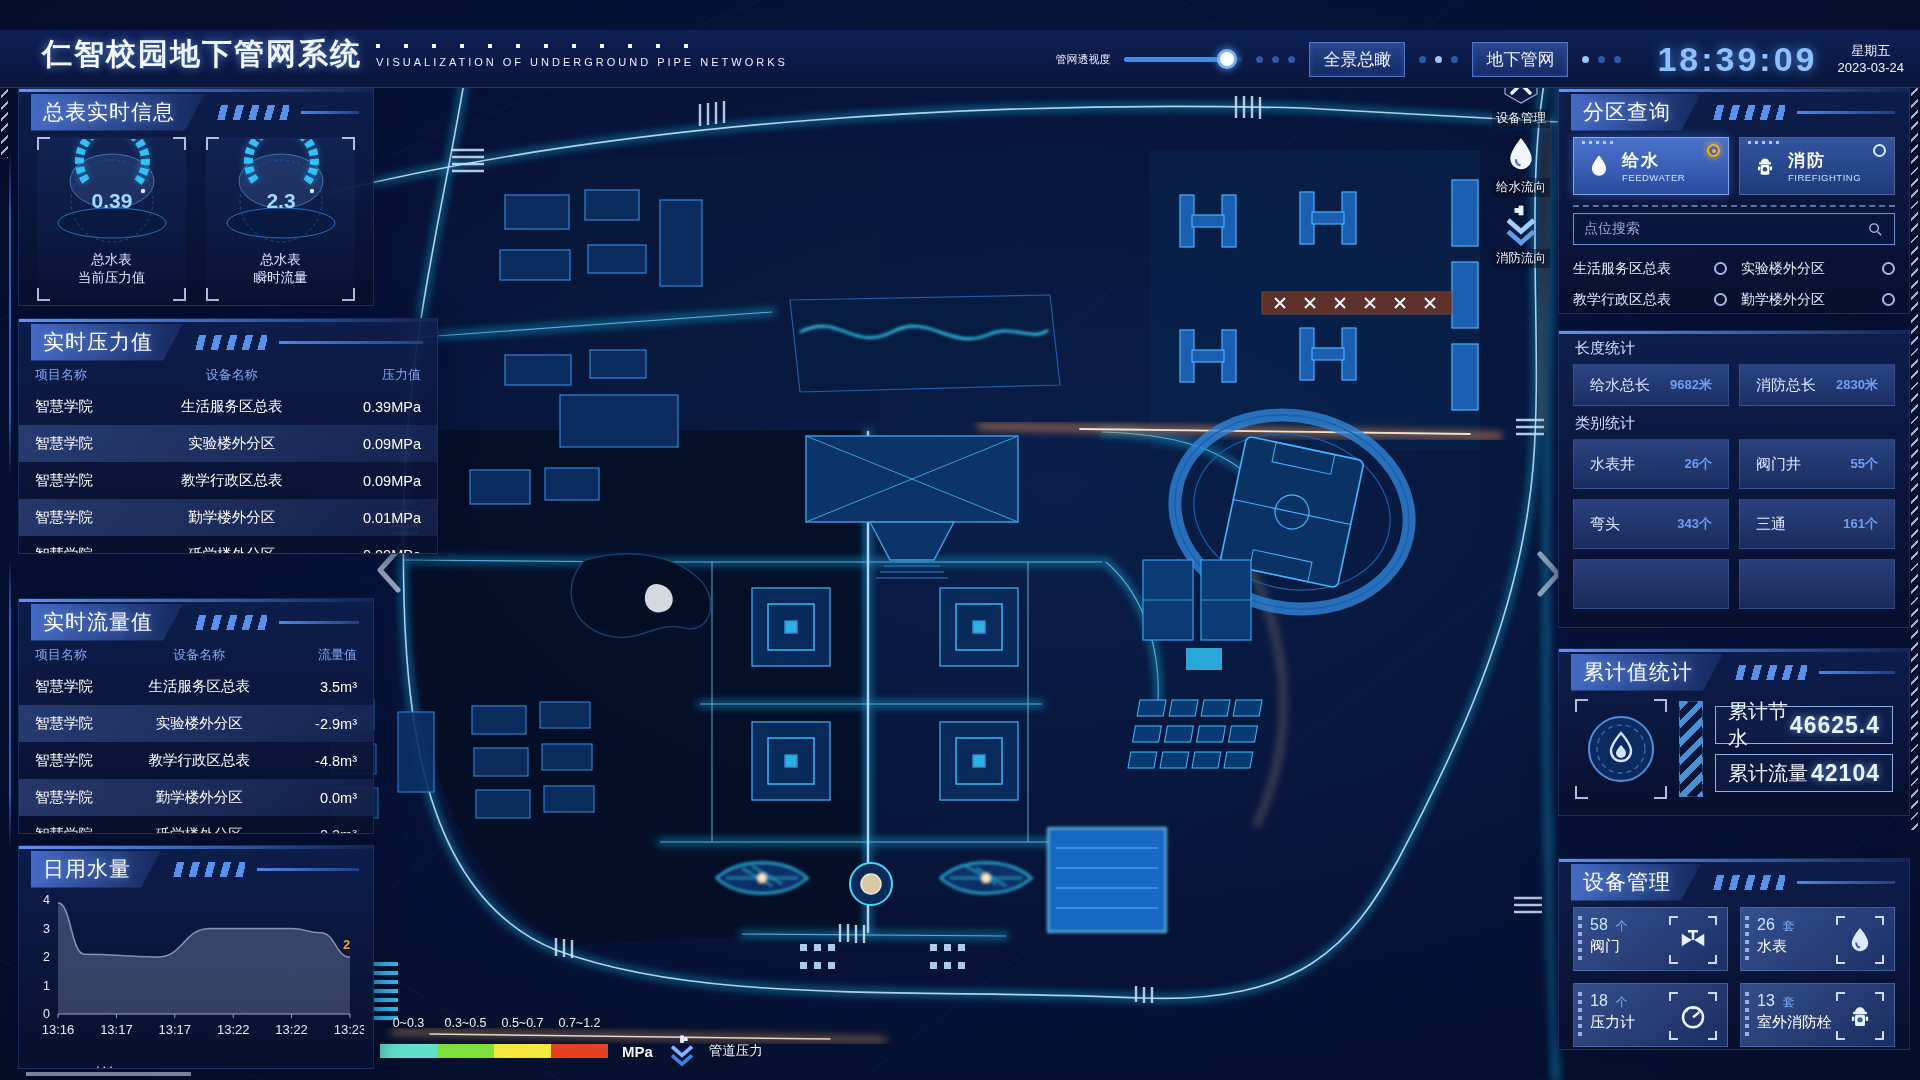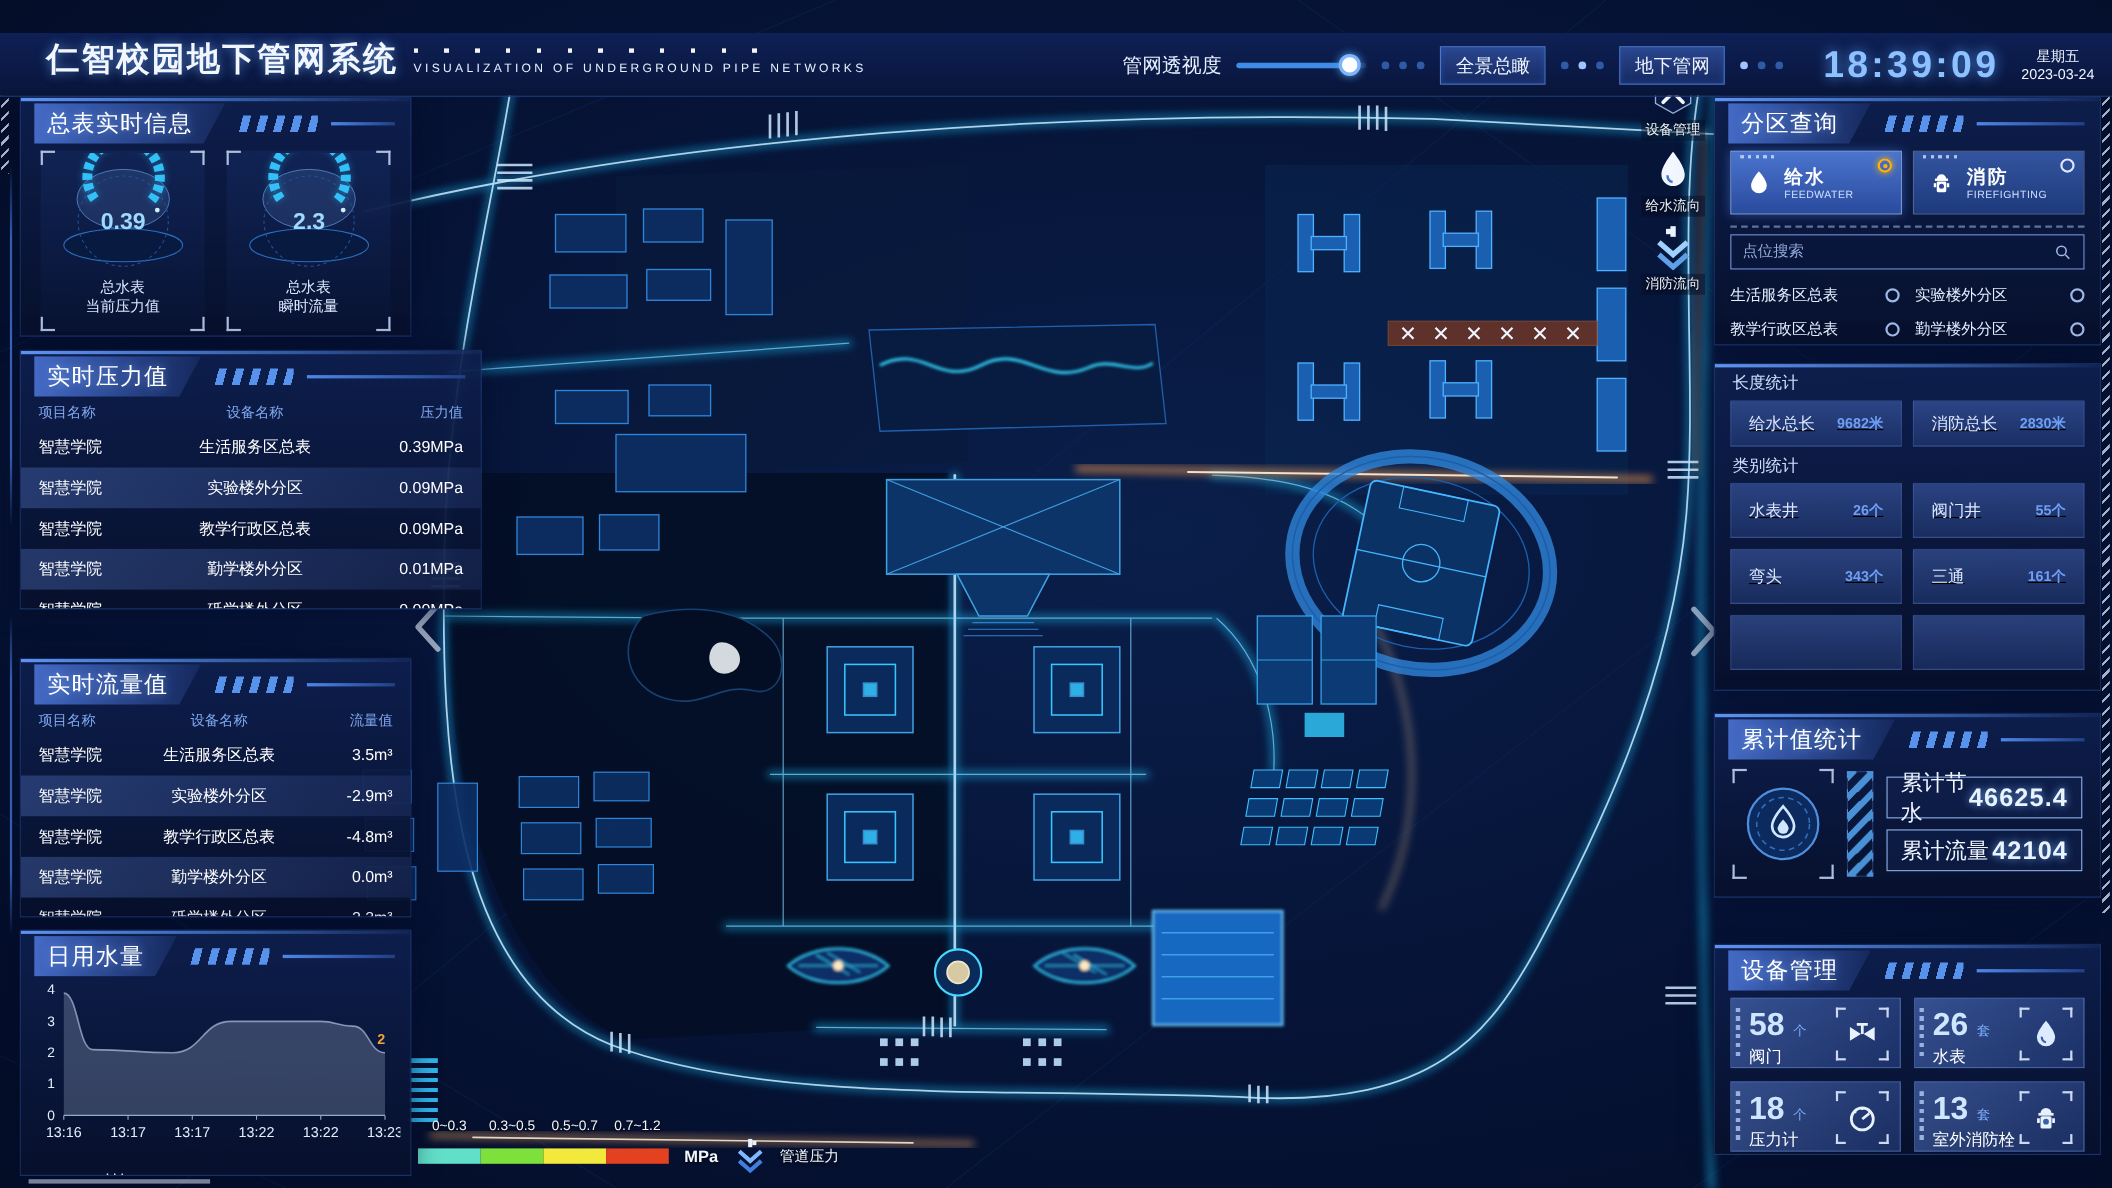--- a/index.html
+++ b/index.html
@@ -14,21 +14,21 @@
     background:linear-gradient(180deg,#0e2055 0%,#0a1843 70%,#091538 100%);
     border-bottom:1px solid #1c3b7c;display:flex;align-items:center;margin-top:30px;}
   .brand{position:absolute;left:42px;top:4px;display:flex;align-items:flex-end;gap:14px;}
   .brand-title{font-size:30px;font-weight:bold;color:#f2f7ff;letter-spacing:2px;
     text-shadow:0 0 10px rgba(120,180,255,.7);}
   .brand-sub-wrap{padding-bottom:5px;}
   .dotline{width:318px;height:4px;margin-bottom:4px;
     background:repeating-linear-gradient(90deg,#fff 0 4px,transparent 4px 28px);opacity:.95;}
   .brand-sub{font-size:11px;color:#e8f0ff;letter-spacing:3px;}
   .top-right{position:absolute;right:16px;top:0;height:58px;display:flex;align-items:center;gap:14px;}
-  .slider-label{font-size:18px;color:#e8f0ff;}
+  .slider-label{font-size:11px;color:#e8f0ff;}
   .slider{position:relative;width:118px;height:18px;}
   .slider-track{position:absolute;left:0;right:0;top:7px;height:5px;background:#16336e;border-radius:3px;}
   .slider-fill{position:absolute;left:0;top:7px;height:5px;background:#3f8ce8;border-radius:3px;}
   .slider-knob{position:absolute;top:-1px;width:20px;height:20px;border-radius:50%;
     background:#fdfeff;border:3px solid #7fb4f8;box-shadow:0 0 8px #4f9fe8;}
   .dots3{display:flex;gap:9px;align-items:center;}
   .dots3 i{width:7px;height:7px;border-radius:50%;background:#2f5aa8;}
   .dots3 i.br{background:#9fc4ff;}
   .hbtn{padding:5px 13px;font-size:17px;color:#eef4ff;cursor:pointer;
     background:linear-gradient(180deg,rgba(72,112,205,.5),rgba(28,52,118,.65));
@@ -111,21 +111,21 @@
   .zone-grid{display:grid;grid-template-columns:1fr 1fr;column-gap:14px;padding:0 14px;}
   .zone-item{display:flex;align-items:center;justify-content:space-between;height:31px;cursor:pointer;}
   .zlabel{font-size:14px;color:#e4edff;}
   .zradio{width:13px;height:13px;border-radius:50%;border:2px solid #9fb8e8;flex:none;}
 
   
   .sub-title{font-size:15px;color:#cfe0ff;padding:8px 16px 6px;}
   .chip-grid{display:grid;grid-template-columns:1fr 1fr;gap:10px;padding:0 14px;}
   .chip{height:42px;display:flex;align-items:center;justify-content:space-between;padding:0 16px;
     background:linear-gradient(180deg,rgba(76,112,198,.48),rgba(40,66,132,.5));
-    border:1px solid rgba(110,150,225,.22);text-decoration:underline;}
+    border:1px solid rgba(110,150,225,.22);}
   .chip.tall{height:50px;}
   .chip-label{font-size:15px;color:#dde8ff;}
   .chip-value{font-size:13px;color:#6f9ff5;font-weight:bold;}
 
   
   .cum-body{display:flex;align-items:center;gap:12px;padding:10px 16px 0;}
   .cum-icon-frame{position:relative;width:92px;height:100px;display:flex;align-items:center;justify-content:center;flex:none;}
   .stripes{width:24px;height:96px;flex:none;opacity:.9;border:1px solid rgba(110,150,225,.35);
     background:repeating-linear-gradient(135deg,#4f9fe8 0 6px,rgba(10,25,60,.2) 6px 13px);}
   .cum-rows{flex:1;display:flex;flex-direction:column;gap:10px;}
@@ -135,21 +135,21 @@
   .cum-value{font-size:23px;color:#eaf4ff;font-weight:bold;letter-spacing:1px;
     text-shadow:0 0 8px rgba(120,180,255,.8);}
 
   
   .dev-grid{display:grid;grid-template-columns:1fr 1fr;gap:12px;padding:8px 14px 0;}
   .dcard{position:relative;height:64px;padding:8px 10px 0 16px;cursor:pointer;
     background:linear-gradient(135deg,rgba(96,134,222,.5),rgba(42,70,140,.55));
     border:1px solid rgba(120,160,230,.35);display:flex;justify-content:space-between;}
   .dcard::before{content:'';position:absolute;left:4px;top:8px;bottom:8px;width:4px;
     background:repeating-linear-gradient(180deg,#bcd4fa 0 4px,transparent 4px 8px);opacity:.75;}
-  .dnum{font-size:29px;color:#cfe6ff;font-weight:bold;}
+  .dnum{font-size:16px;color:#cfe6ff;font-weight:normal;}
   .dunit{font-size:12px;color:#7fb0ff;margin-left:8px;}
   .dname{font-size:15px;color:#fff;margin-top:2px;}
   .dicon{position:relative;width:48px;height:48px;flex:none;display:flex;align-items:center;justify-content:center;}
   .dicon .cr{width:9px;height:9px;border-color:#cdd9f2;}
 
   
   .tools{position:absolute;left:1482px;top:62px;width:78px;z-index:4;display:flex;
     flex-direction:column;align-items:center;gap:7px;}
   .tool{display:flex;flex-direction:column;align-items:center;gap:3px;cursor:pointer;}
   .tool-label{font-size:12.5px;color:#f2f7ff;text-shadow:0 1px 3px #000;background:rgba(6,14,38,.45);

